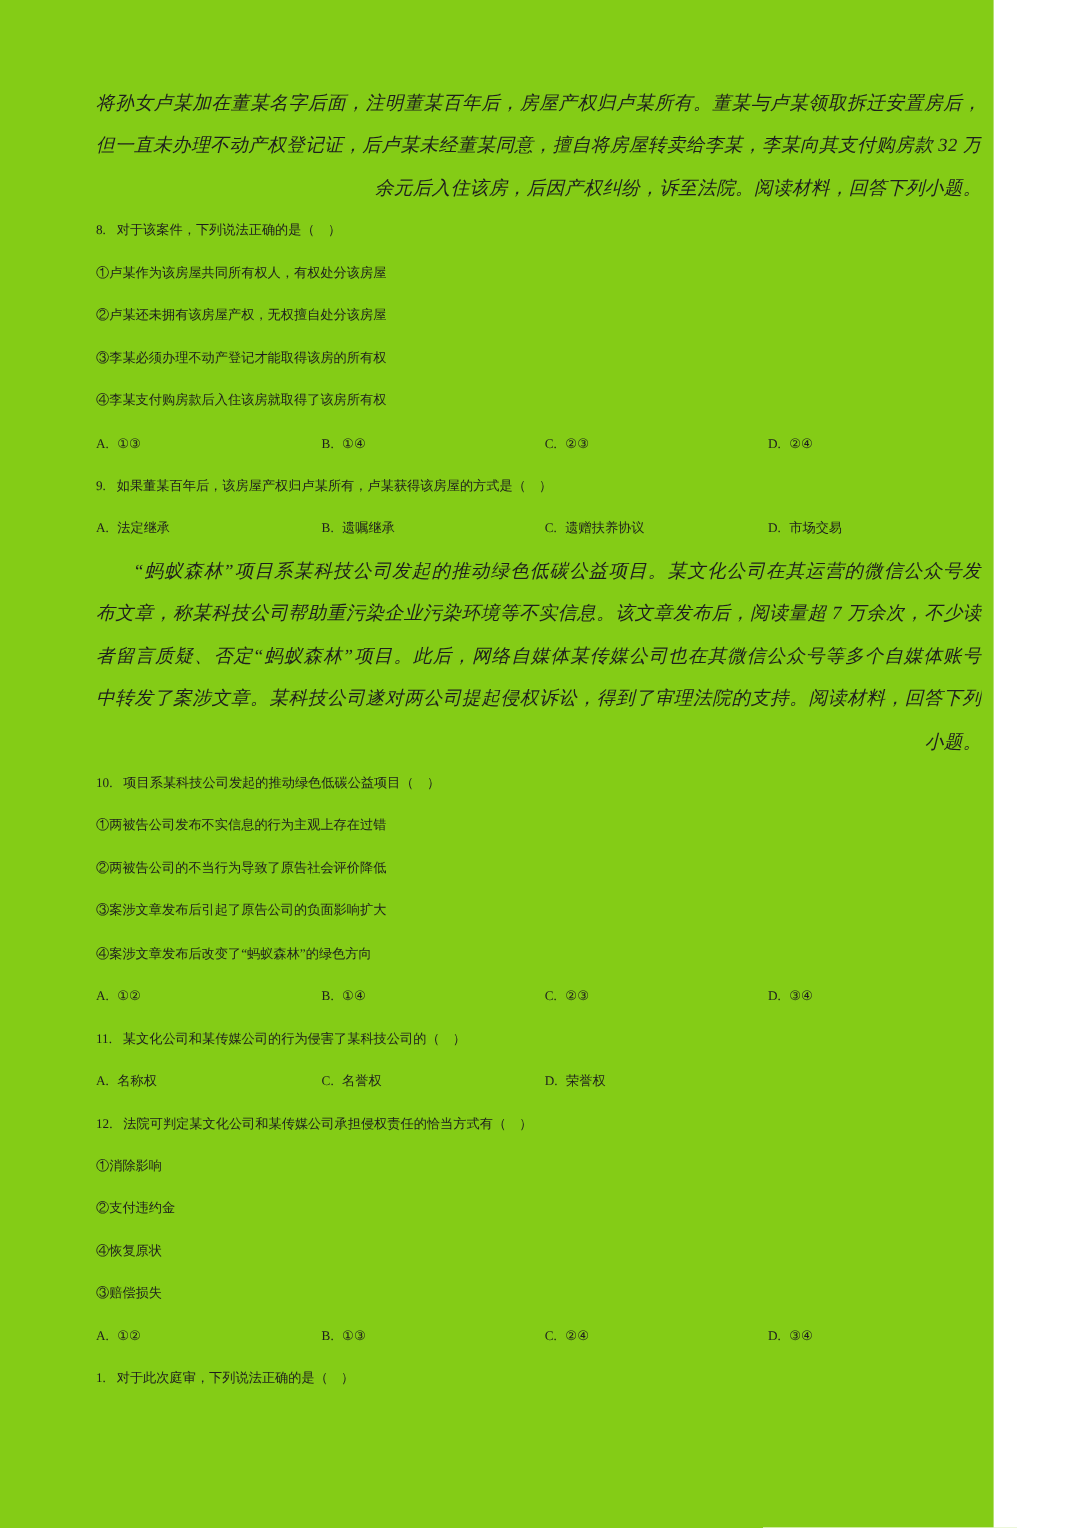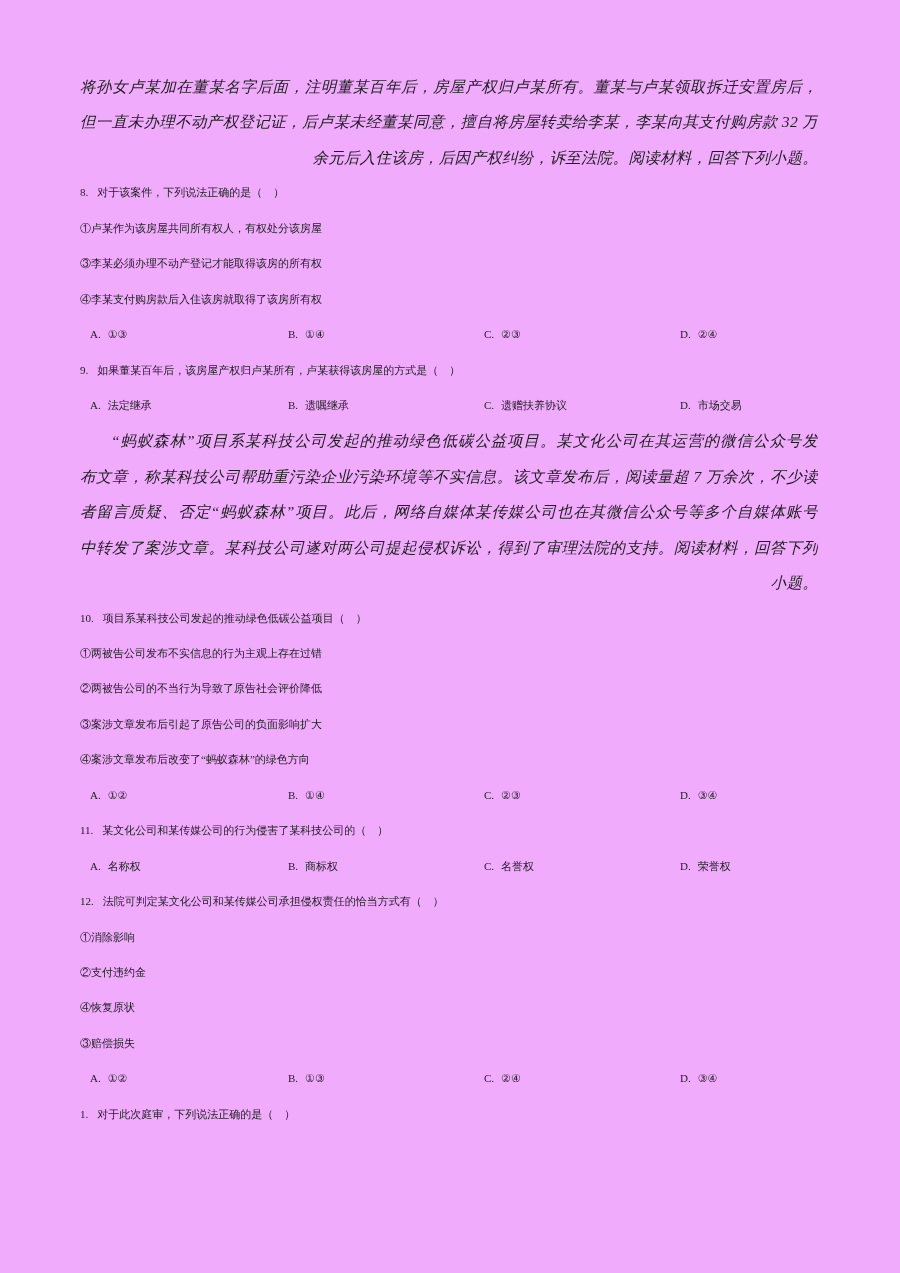--- a/index.html
+++ b/index.html
@@ -1,20 +1,20 @@
 <!DOCTYPE html>
 <html><head>
 <meta charset="utf-8">
 <style>
   html, body { margin: 0; padding: 0; background: #ffffff; }
   .page {
     position: relative;
-    width: 900px;
+    width: 828px;
     height: 1273px;
-    background: #f0abfc;
+    background: #84cc16;
     box-sizing: border-box;
     padding: 69px 82px 0 80px;
     font-family: "Liberation Serif", "DejaVu Serif", serif;
     color: #1e1e1e;
     overflow: hidden;
   }
   .doc { width: 738px; }
   .line {
     height: 35.45px;
     line-height: 35.45px;
@@ -31,38 +31,39 @@
   }
   .just {
     white-space: normal;
     text-align: justify;
     text-align-last: justify;
     text-justify: inter-ideograph;
   }
   .indent { text-indent: 31px; }
   .qnum { margin-right: 9px; }
   .opts { display: flex; }
-  .opt { flex: 0 0 186px; margin-left: 10px; }
+  .opt { flex: 0 0 186px; }
   .opt:first-child { flex: 0 0 188px; }
   .opt:last-child { flex: 1 1 auto; }
   .olab { margin-right: 7px; }
 </style>
 </head>
 <body>
 
 <div class="page">
   <div class="doc" id="doc">
       <div class="material">
         <div class="line kai just">将孙女卢某加在董某名字后面，注明董某百年后，房屋产权归卢某所有。董某与卢某领取拆迁安置房后，</div>
         <div class="line kai just">但一直未办理不动产权登记证，后卢某未经董某同意，擅自将房屋转卖给李某，李某向其支付购房款 32 万</div>
         <div class="line kai">余元后入住该房，后因产权纠纷，诉至法院。阅读材料，回答下列小题。</div>
       </div>
       <div class="question">
         <div class="line"><span class="qnum">8.</span><span>对于该案件，下列说法正确的是（　）</span></div>
         <div class="line">①卢某作为该房屋共同所有权人，有权处分该房屋</div>
+        <div class="line">②卢某还未拥有该房屋产权，无权擅自处分该房屋</div>
         <div class="line">③李某必须办理不动产登记才能取得该房的所有权</div>
         <div class="line">④李某支付购房款后入住该房就取得了该房所有权</div>
         <div class="line opts">
           <span class="opt"><span class="olab">A.</span><span>①③</span></span>
           <span class="opt"><span class="olab">B.</span><span>①④</span></span>
           <span class="opt"><span class="olab">C.</span><span>②③</span></span>
           <span class="opt"><span class="olab">D.</span><span>②④</span></span>
         </div>
       </div>
       <div class="question">
@@ -91,21 +92,20 @@
           <span class="opt"><span class="olab">A.</span><span>①②</span></span>
           <span class="opt"><span class="olab">B.</span><span>①④</span></span>
           <span class="opt"><span class="olab">C.</span><span>②③</span></span>
           <span class="opt"><span class="olab">D.</span><span>③④</span></span>
         </div>
       </div>
       <div class="question">
         <div class="line"><span class="qnum">11.</span><span>某文化公司和某传媒公司的行为侵害了某科技公司的（　）</span></div>
         <div class="line opts">
           <span class="opt"><span class="olab">A.</span><span>名称权</span></span>
-          <span class="opt"><span class="olab">B.</span><span>商标权</span></span>
           <span class="opt"><span class="olab">C.</span><span>名誉权</span></span>
           <span class="opt"><span class="olab">D.</span><span>荣誉权</span></span>
         </div>
       </div>
       <div class="question">
         <div class="line"><span class="qnum">12.</span><span>法院可判定某文化公司和某传媒公司承担侵权责任的恰当方式有（　）</span></div>
         <div class="line">①消除影响</div>
         <div class="line">②支付违约金</div>
         <div class="line">④恢复原状</div>
         <div class="line">③赔偿损失</div>

